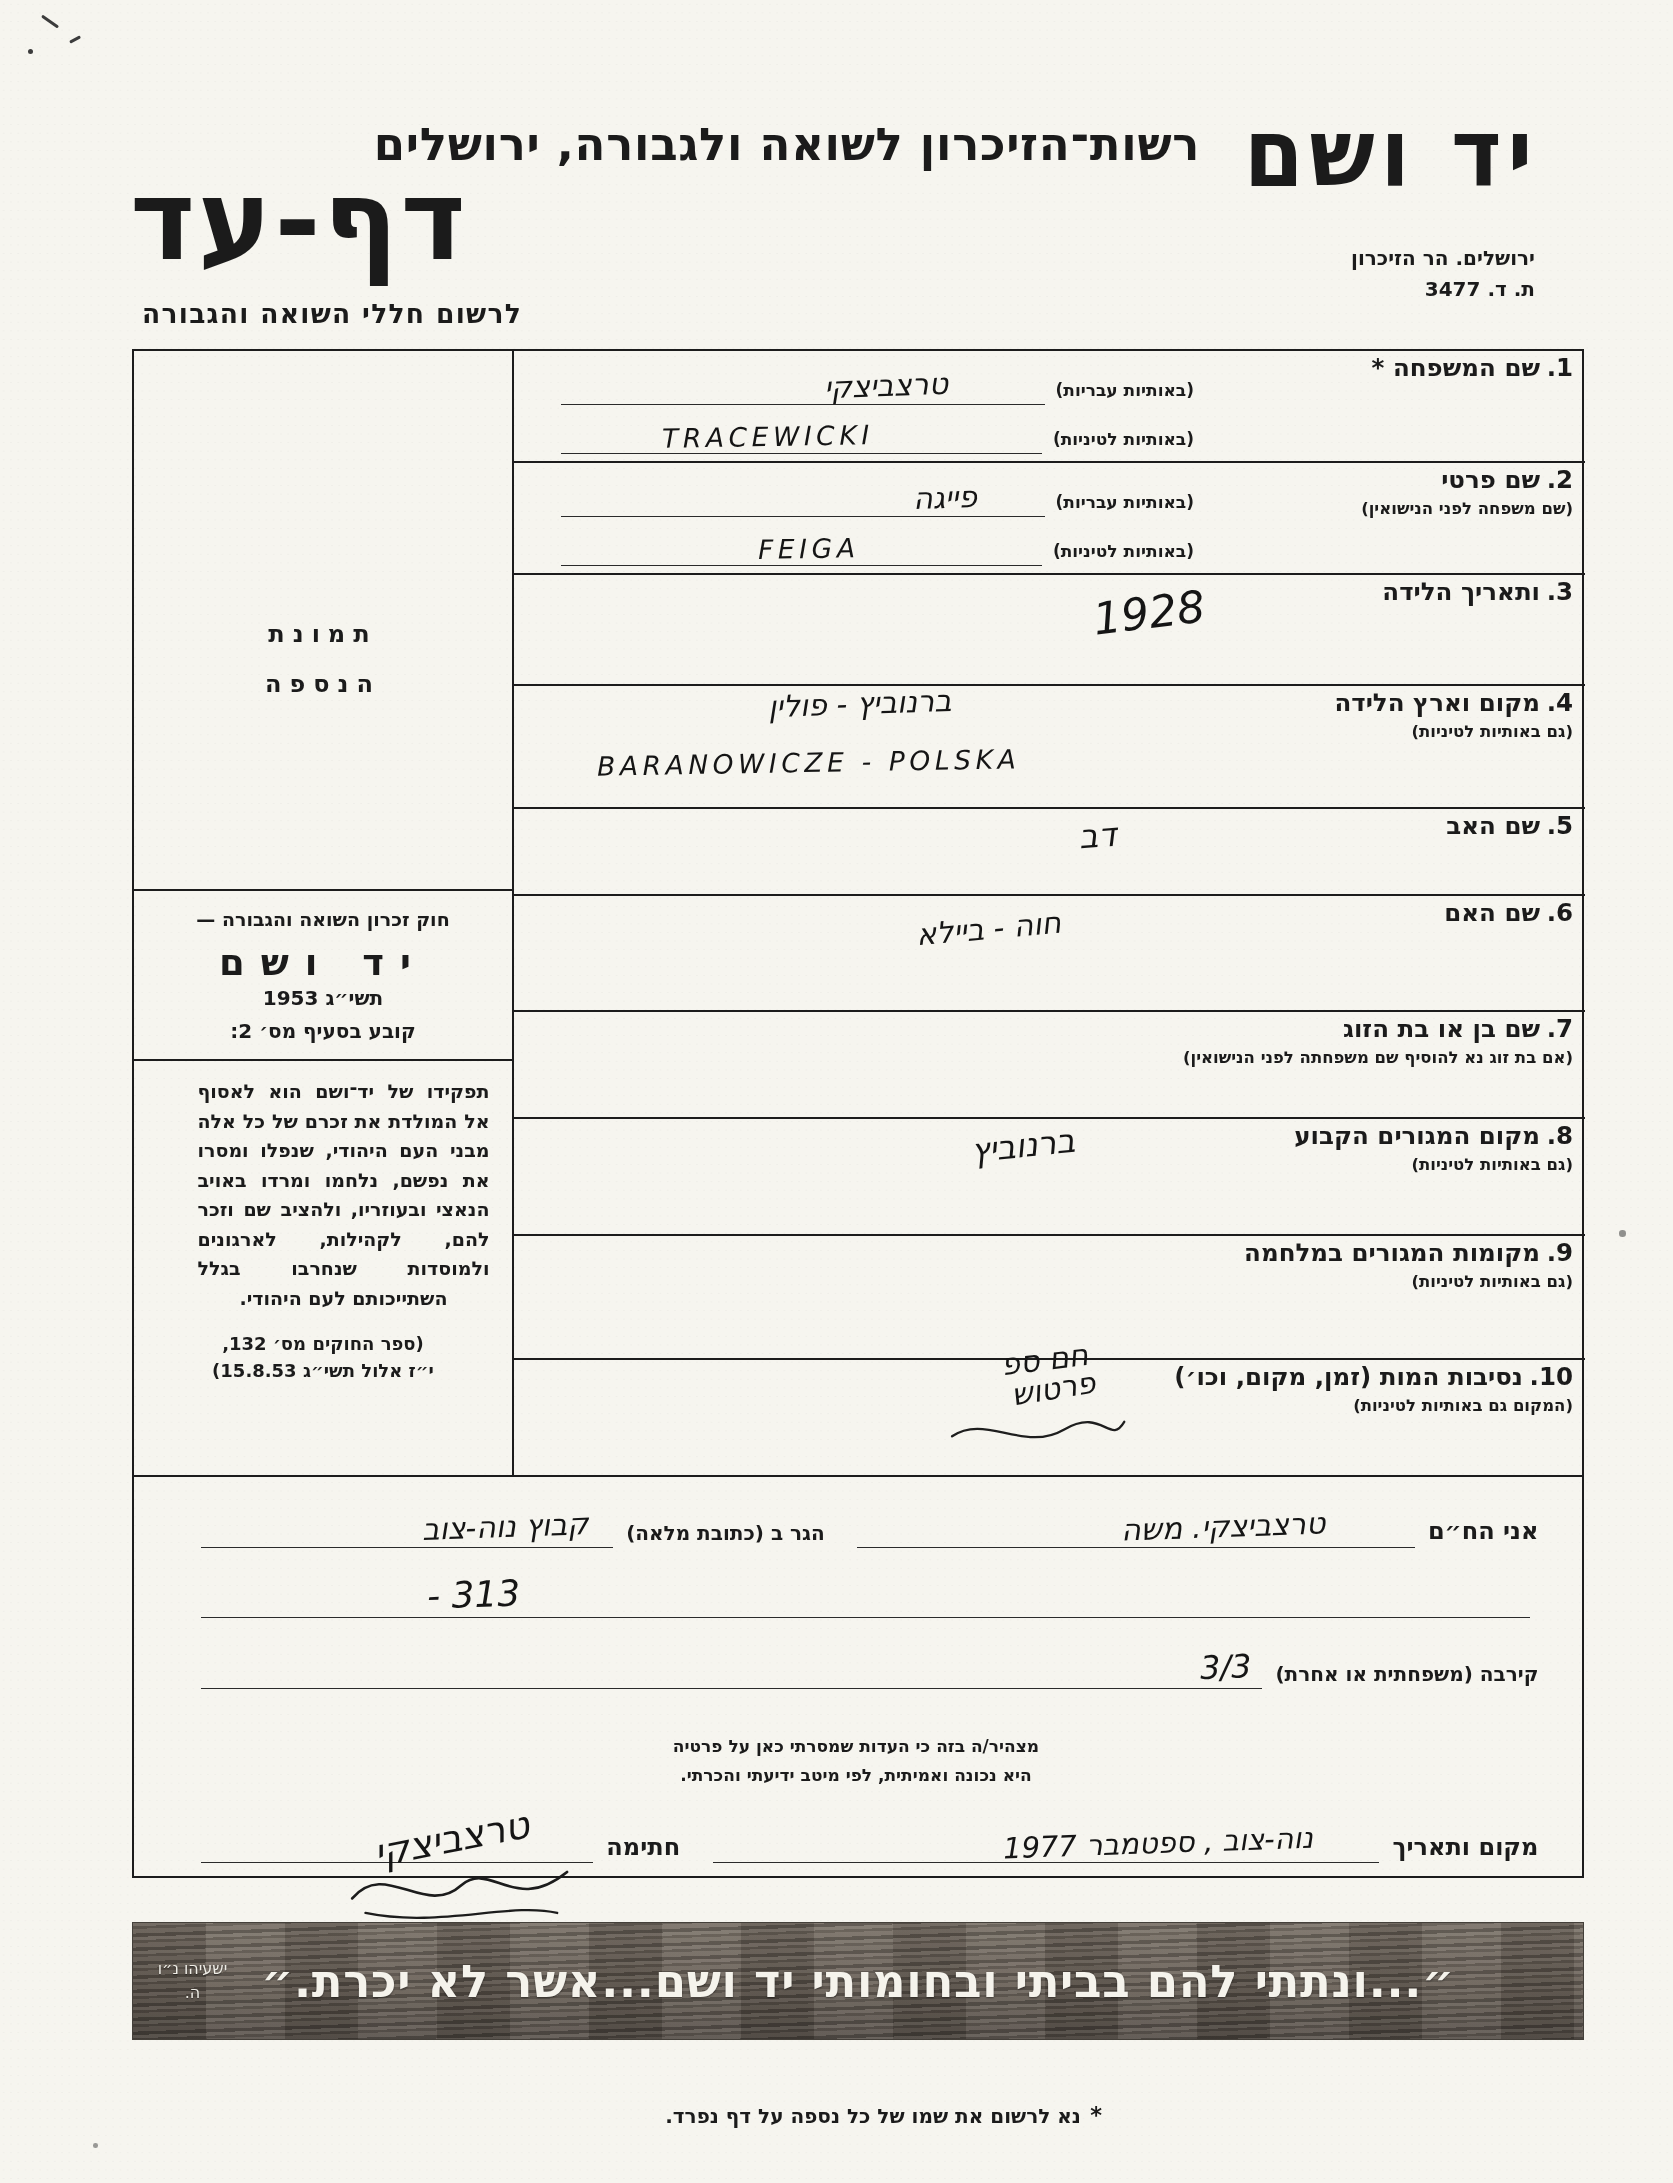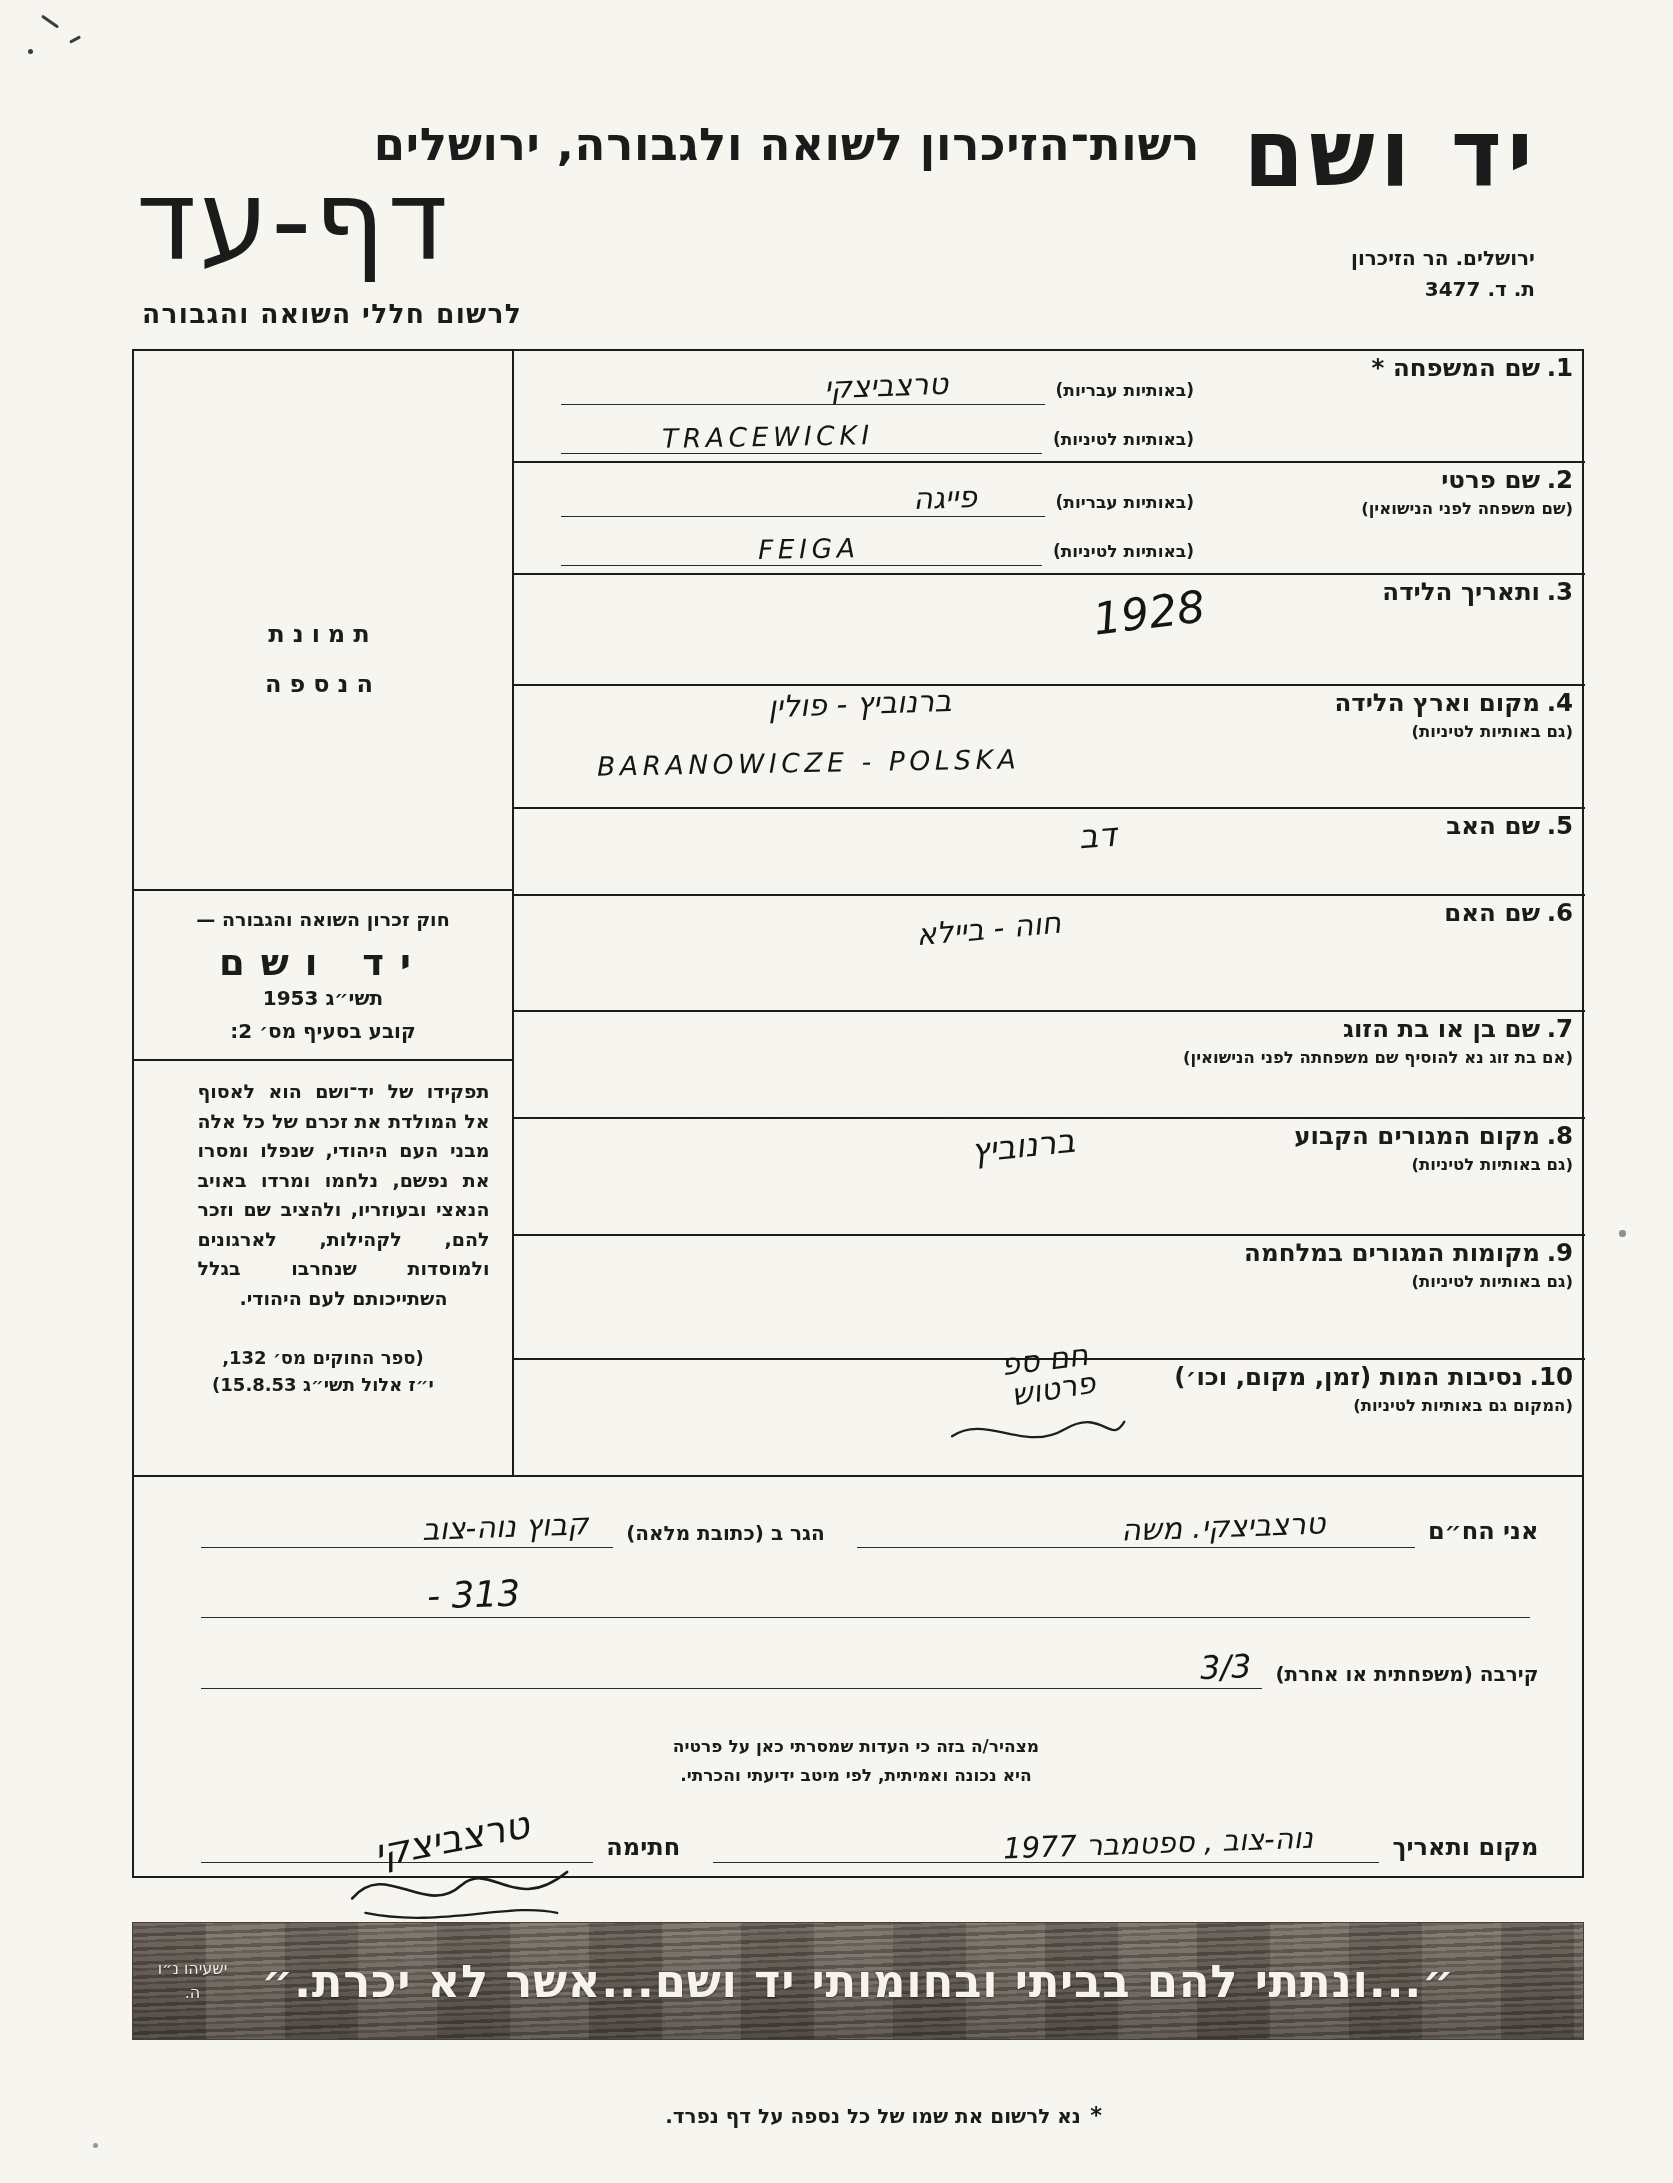--- a/index.html
+++ b/index.html
@@ -12,37 +12,37 @@
     font-family:"DejaVu Sans", sans-serif;
     color:#1b1b1b; direction:rtl; overflow:hidden;
   }
   .speck { position:absolute; background:#3c3c3c; border-radius:2px; }
 
   
   .logo { position:absolute; top:106px; right:136px; font-size:83px; font-weight:900;
           letter-spacing:5.3px; line-height:1; transform:scale(1.04,1.14); transform-origin:top right; }
   .mast-addr { position:absolute; top:243px; right:139px; text-align:right; font-size:20px; font-weight:700; line-height:1.55; }
   .authority { position:absolute; top:118px; right:474px; font-size:45px; font-weight:800; white-space:nowrap; letter-spacing:0.7px; }
-  .form-title { position:absolute; top:165px; left:136px; font-size:111px; font-weight:400; line-height:1; letter-spacing:2.6px; }
+  .form-title { position:absolute; top:165px; left:130px; font-size:111px; font-weight:700; line-height:1; letter-spacing:2.6px; }
   .form-subtitle { position:absolute; top:298px; left:142px; font-size:26.5px; font-weight:800; letter-spacing:1.3px; }
 
   
   .main-box { position:absolute; left:132px; top:349px; width:1452px; height:1529px; border:2.6px solid #1c1c1c; }
   .left-col { position:absolute; left:0; top:0; width:378px; height:1124px; }
   .photo-label { position:absolute; left:0; top:258px; width:100%; text-align:center;
                  font-size:24px; font-weight:600; letter-spacing:8px; line-height:2.1; }
   .law { position:absolute; left:0; top:538px; width:100%; height:626px; border-top:2.6px solid #1c1c1c;
          padding:17px 22.5px 6.6px; text-align:center; }
   .law-title { font-size:19px; font-weight:800; white-space:nowrap; }
   .law-name { font-size:37px; font-weight:900; letter-spacing:16px; margin:10.6px 0 2.6px; }
   .law-year { font-size:20px; font-weight:700; }
   .law-clause { font-size:20px; font-weight:700; margin-top:9.3px; }
   .law-sep { border-top:2px solid #1c1c1c; margin:16px -22.5px; }
   .law-body { font-size:19px; font-weight:700; line-height:1.55; text-align:justify; text-align-last:center;margin-left:41px; }
-  .law-ref { font-size:18px; font-weight:700; margin-top:31px; line-height:1.5; }
+  .law-ref { font-size:18px; font-weight:700; margin-top:17px; line-height:1.5; }
 
   
   .fields-col { position:absolute; left:378px; top:0; width:1073px; height:1124px;
                 border-left:2.6px solid #1c1c1c; display:flex; flex-direction:column; }
   .frow { display:flex; border-bottom:2px solid #1c1c1c; position:relative; }
   .frow.last { border-bottom:none; }
   .flabel { width:387px; min-width:387px; padding:2px 12px 0 0; text-align:right; }
   .fnum, .fname { font-size:24.5px; font-weight:700; white-space:nowrap; }
   .fnum { margin-left:6.6px; }
   .fsub { font-size:16.5px; font-weight:600; margin-top:5.3px; white-space:nowrap; }

